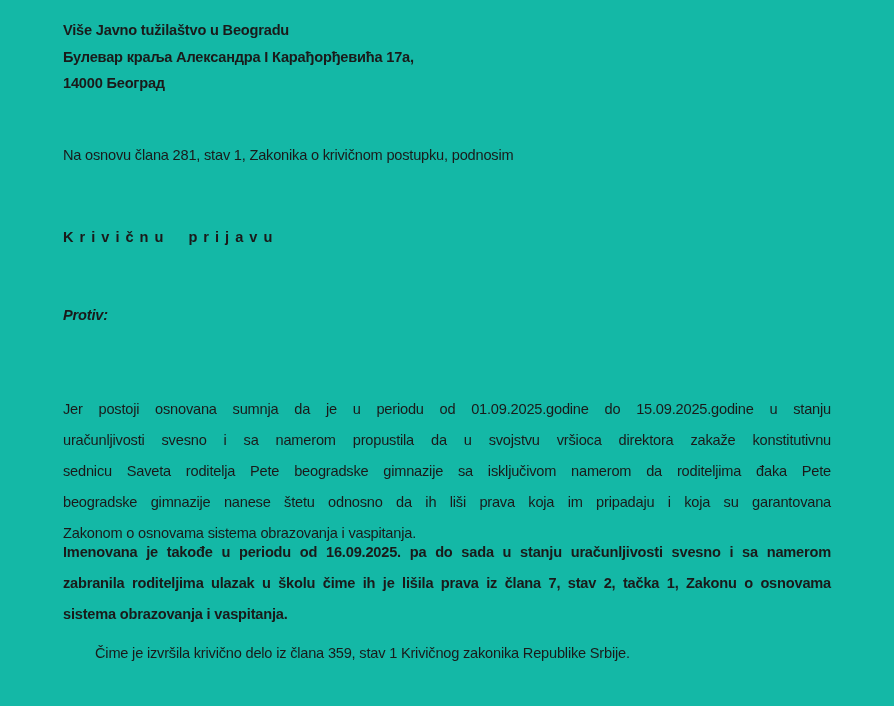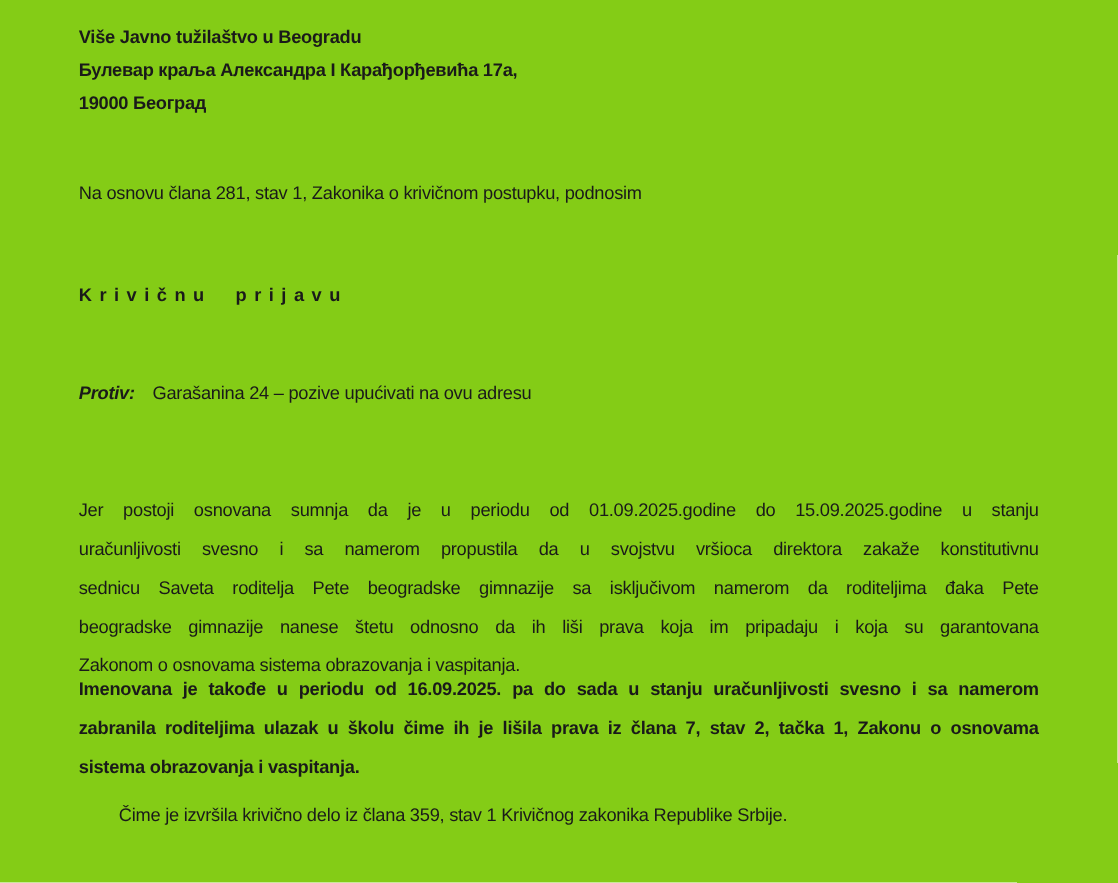--- a/index.html
+++ b/index.html
@@ -4,21 +4,21 @@
 <style>
   html, body {
     margin: 0;
     padding: 0;
     background: #ffffff;
   }
   .page {
     position: relative;
     width: 894px;
     height: 706px;
-    background: #84cc16;
+    background: #14b8a6;
     font-family: "Liberation Sans", sans-serif;
     font-size: 14.6px;
     letter-spacing: -0.2px;
     color: #1a1a1a;
     overflow: hidden;
   }
   .abs {
     position: absolute;
     left: 63px;
     right: 63px;
@@ -72,33 +72,32 @@
   }
 </style>
 </head>
 <body>
 
 <div class="page">
 
   <div class="abs hdr-block">
     <div class="line">Više Javno tužilaštvo u Beogradu</div>
     <div class="line">Булевар краља Александра I Карађорђевића 17а,</div>
-    <div class="line">19000 Београд</div>
+    <div class="line">14000 Београд</div>
   </div>
 
   <div class="abs intro-block">Na osnovu člana 281, stav 1, Zakonika o krivičnom postupku, podnosim</div>
 
   <div class="abs title-block">
     <span class="doc-title">Krivičnu prijavu</span>
   </div>
 
   <div class="abs protiv-block">
     <div class="protiv-label">Protiv:</div>
     <div class="protiv-text">
-      <div class="line">Garašanina 24 – pozive upućivati na ovu adresu</div>
     </div>
   </div>
 
   <div class="abs para1-block">
     <div class="line jline">Jer postoji osnovana sumnja da je u periodu od 01.09.2025.godine do 15.09.2025.godine u stanju</div>
     <div class="line jline">uračunljivosti svesno i sa namerom propustila da u svojstvu vršioca direktora zakaže konstitutivnu</div>
     <div class="line jline">sednicu Saveta roditelja Pete beogradske gimnazije sa isključivom namerom da roditeljima đaka Pete</div>
     <div class="line jline">beogradske gimnazije nanese štetu odnosno da ih liši prava koja im pripadaju i koja su garantovana</div>
     <div class="line">Zakonom o osnovama sistema obrazovanja i vaspitanja.</div>
   </div>

